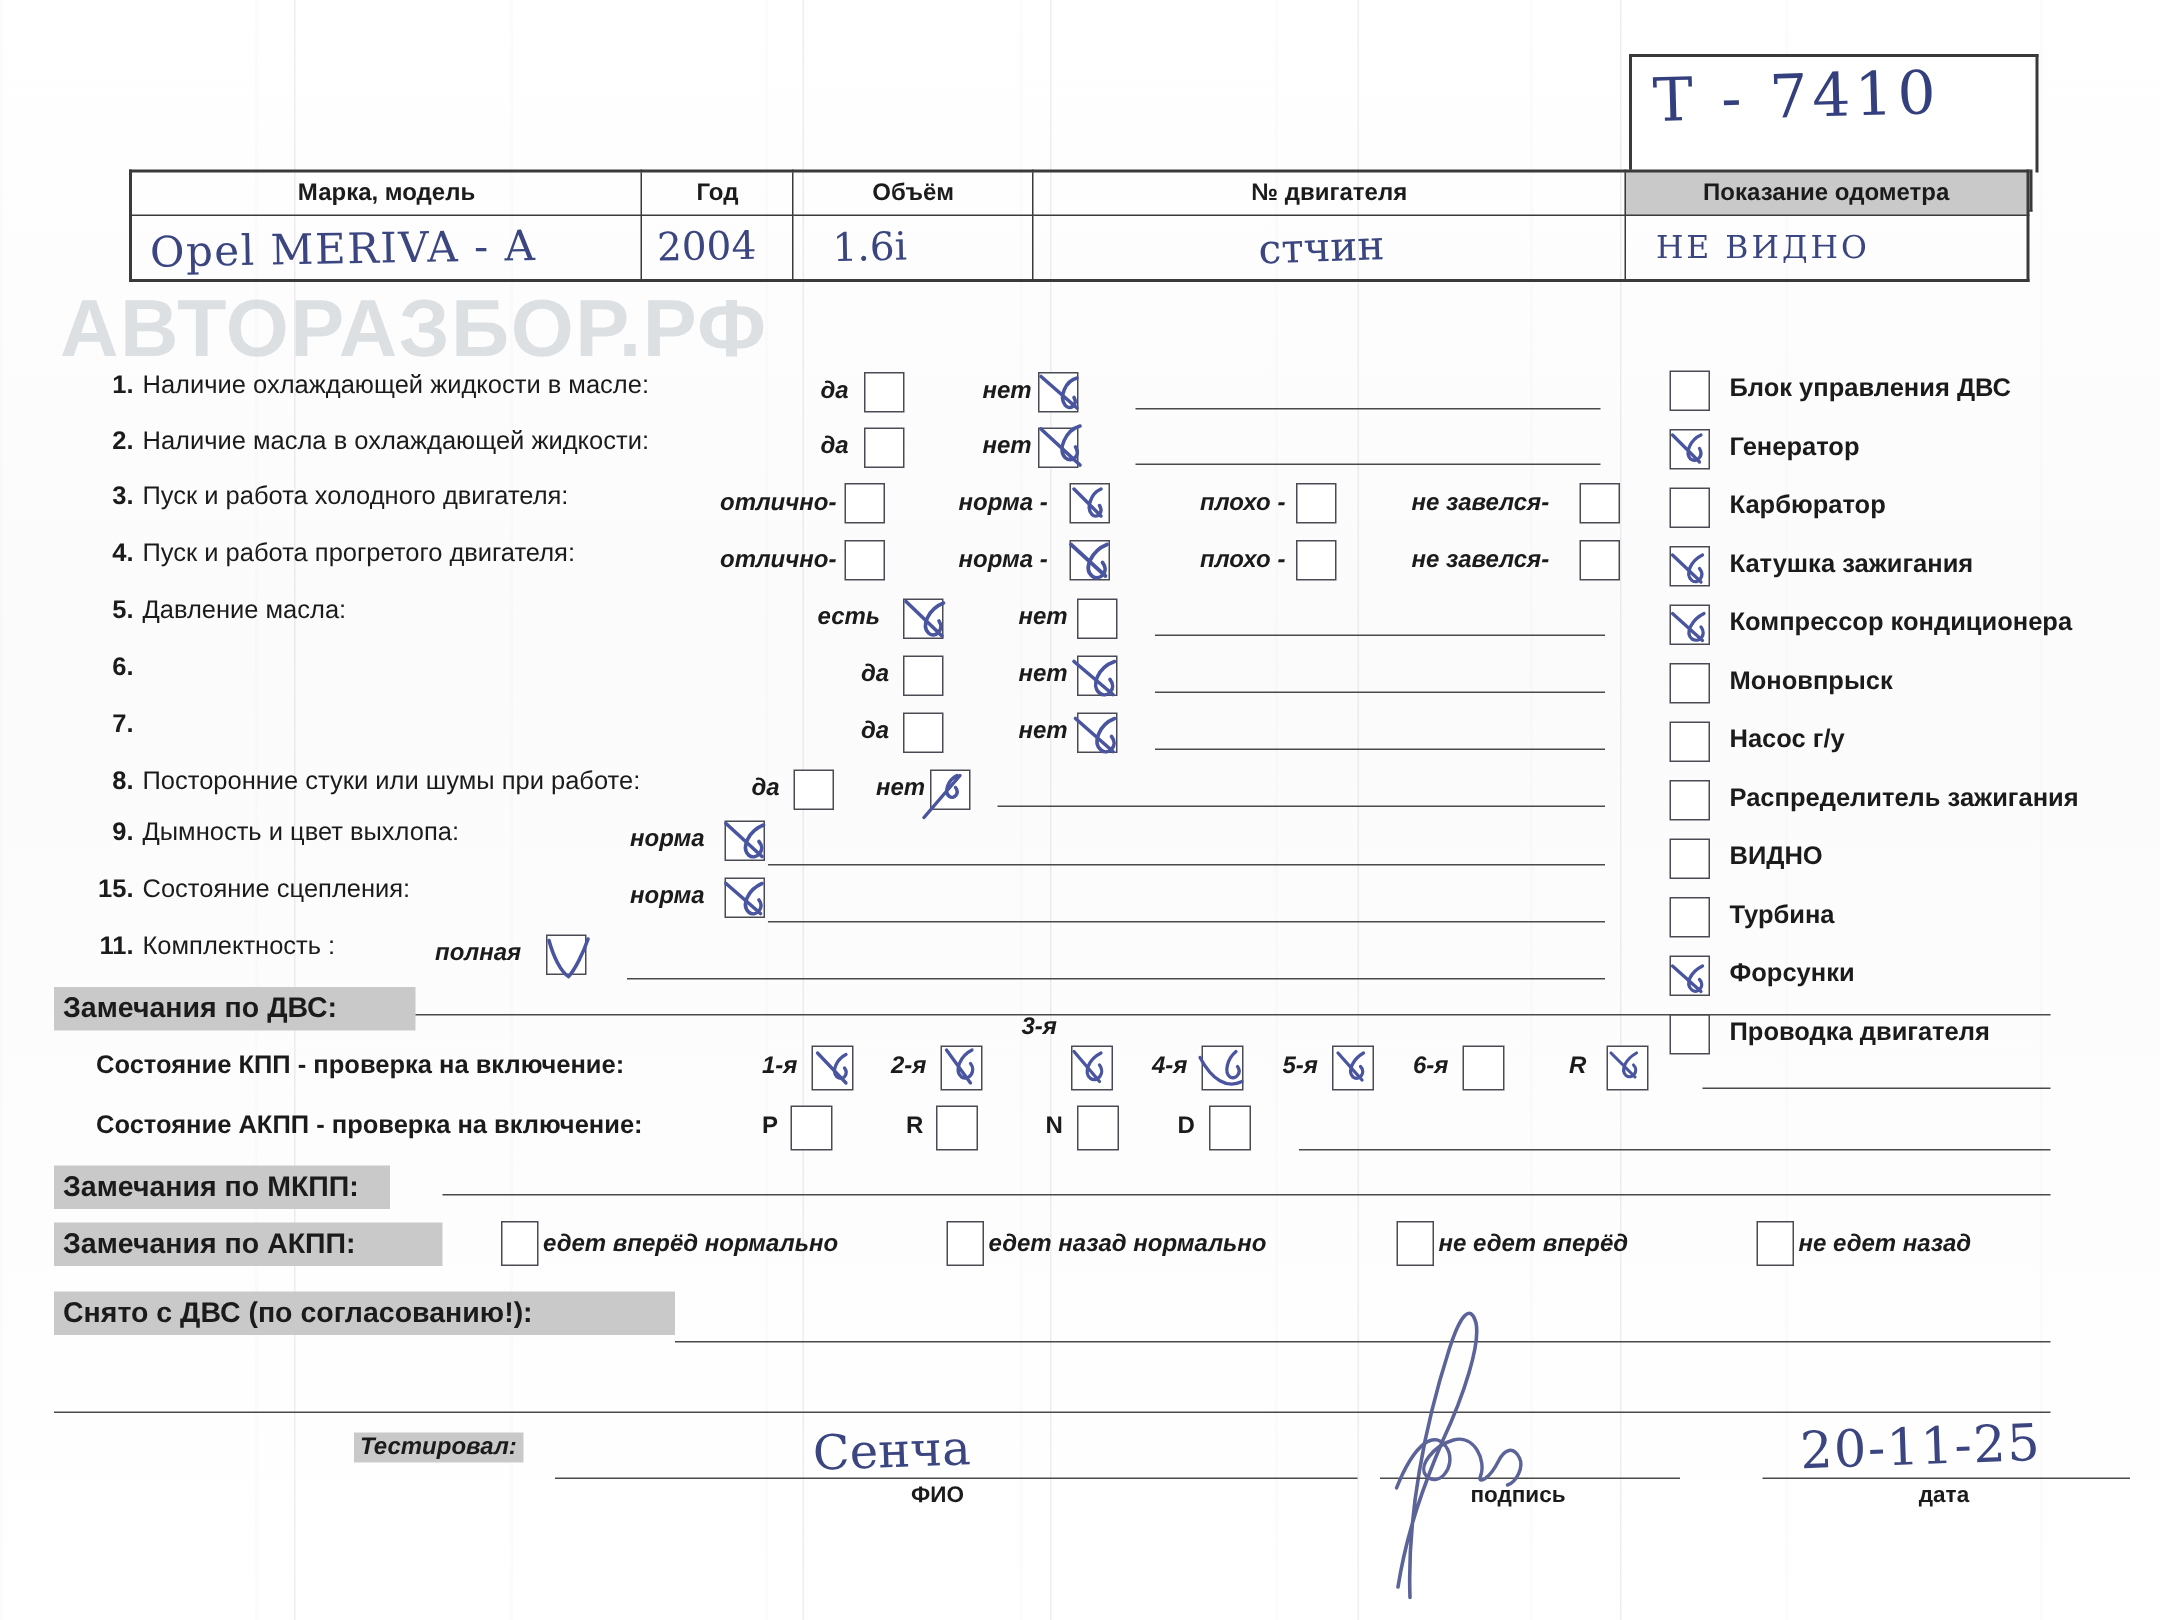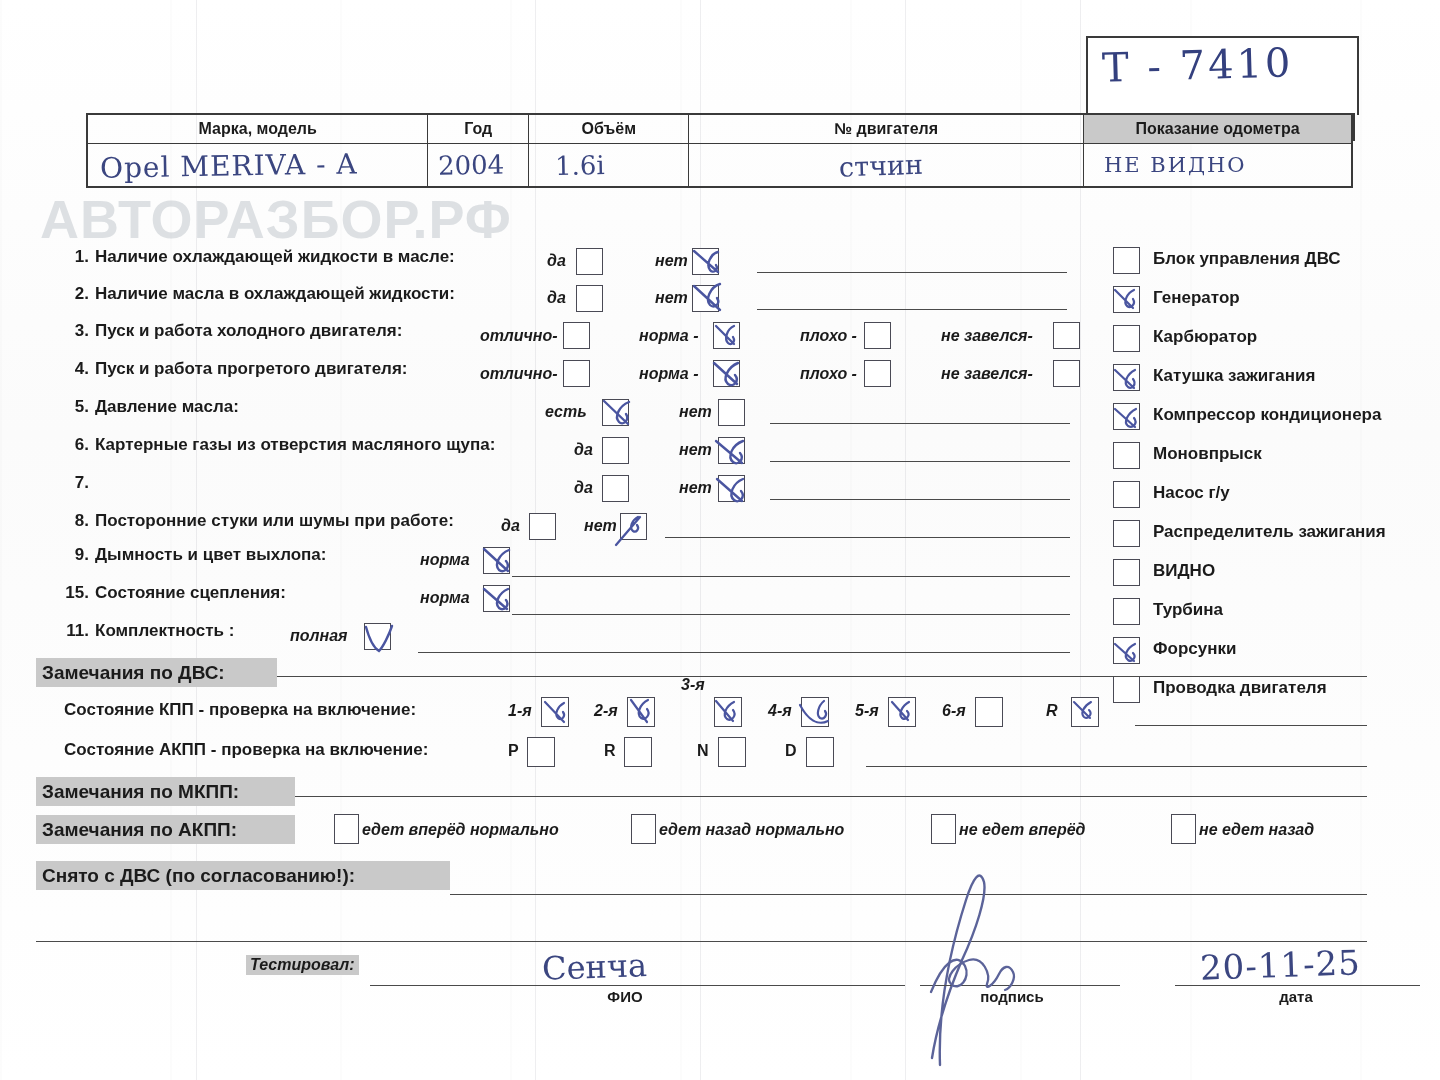--- a/index.html
+++ b/index.html
@@ -67,21 +67,21 @@
   }
 
   .hand{
     font-family:"DejaVu Serif", serif;color:#3b4680;
     white-space:nowrap;
   }
 
   
   .row{position:absolute;left:0;width:1100px;height:38px;}
   .num{position:absolute;left:55px;width:34px;text-align:right;font-size:17px;font-weight:bold;}
-  .qtext{position:absolute;left:95px;font-size:17px;font-weight:bold;white-space:nowrap;}
+  .qtext{position:absolute;left:95px;font-size:17px;font-weight:normal;white-space:nowrap;}
   .opt{position:absolute;font-size:16px;font-style:italic;font-weight:bold;white-space:nowrap;}
   .cb{
     position:absolute;width:27px;height:27px;border:1.6px solid #4a4a55;box-sizing:border-box;background:#fff;
   }
   .uline{position:absolute;height:0;border-bottom:1.6px solid #4a4a4a;}
 
   
   .mark{position:absolute;pointer-events:none;}
   .mark svg{display:block;overflow:visible;}
 
@@ -235,21 +235,20 @@
           <path d="M6 6 L30 29 M31 7 C21 11 16 22 21 27 C25 31 32 25 28 19" stroke="#4a55a0" stroke-width="2.4" fill="none" stroke-linecap="round"></path>
         </svg>
     </div>
     <div class="opt" style="left:679px;top:6px">нет</div>
     <div class="cb" style="left:718px;top:2px"></div>
     <div class="uline" style="left:770px;top:26px;width:300px"></div>
   </div>
 
   <div class="row" style="top:435px">
     <div class="num">6.</div>
-    <div class="qtext">Картерные газы из отверстия масляного щупа:</div>
     <div class="opt" style="left:574px;top:6px">да</div>
     <div class="cb" style="left:602px;top:2px"></div>
     <div class="opt" style="left:679px;top:6px">нет</div>
     <div class="cb" style="left:718px;top:2px"></div>
     <div class="mark" style="left:710px;top:-2px">
       <svg width="46" height="46" viewBox="0 0 46 46">
           <path d="M6 8 L32 30 M33 8 C22 12 17 24 23 29 C28 33 35 26 30 20" stroke="#4a55a0" stroke-width="2.4" fill="none" stroke-linecap="round"></path>
         </svg>
     </div>
     <div class="uline" style="left:770px;top:26px;width:300px"></div>
@@ -464,21 +463,21 @@
   <div class="akpp-lbl" style="left:508px;top:742px">P</div>
   <div class="cb" style="left:527px;top:737px;width:28px;height:30px"></div>
   <div class="akpp-lbl" style="left:604px;top:742px">R</div>
   <div class="cb" style="left:624px;top:737px;width:28px;height:30px"></div>
   <div class="akpp-lbl" style="left:697px;top:742px">N</div>
   <div class="cb" style="left:718px;top:737px;width:28px;height:30px"></div>
   <div class="akpp-lbl" style="left:785px;top:742px">D</div>
   <div class="cb" style="left:806px;top:737px;width:28px;height:30px"></div>
   <div class="uline" style="left:866px;top:766px;width:501px"></div>
 
-  <div class="band" style="left:36px;top:777px;width:259px;height:29px">Замечания по МКПП:</div>
+  <div class="band" style="left:36px;top:777px;width:224px;height:29px">Замечания по МКПП:</div>
   <div class="uline" style="left:295px;top:796px;width:1072px"></div>
 
   <div class="band" style="left:36px;top:815px;width:259px;height:29px">Замечания по АКПП:</div>
   <div class="cb" style="left:334px;top:814px;width:25px;height:30px"></div>
   <div class="akpp-opt" style="left:362px;top:821px">едет вперёд нормально</div>
   <div class="cb" style="left:631px;top:814px;width:25px;height:30px"></div>
   <div class="akpp-opt" style="left:659px;top:821px">едет назад нормально</div>
   <div class="cb" style="left:931px;top:814px;width:25px;height:30px"></div>
   <div class="akpp-opt" style="left:959px;top:821px">не едет вперёд</div>
   <div class="cb" style="left:1171px;top:814px;width:25px;height:30px"></div>
@@ -488,21 +487,21 @@
   <div class="uline" style="left:450px;top:894px;width:917px"></div>
 
   <div class="uline" style="left:36px;top:941px;width:1331px"></div>
 
   <div class="sig" style="left:880px;top:860px">
     <svg width="180" height="215" viewBox="0 0 180 215">
       <path d="M60 205 C58 150 70 90 86 40 C93 18 100 8 104 22 C107 36 96 70 82 100 C70 128 58 160 52 198" stroke="#5b6399" stroke-width="2.4" fill="none" stroke-linecap="round"></path>
     </svg>
   </div>
 
-  <div class="foot-lbl" style="left:246px;top:955px">Тестировал:</div>
+  <div class="foot-lbl" style="left:236px;top:955px">Тестировал:</div>
   <div class="uline" style="left:370px;top:985px;width:535px"></div>
   <div class="hand" style="position:absolute;left:542px;top:948px;font-size:32px;transform:rotate(-2deg);">Сенча</div>
   <div class="foot-cap" style="left:585px;top:988px;width:80px">ФИО</div>
 
   <div class="uline" style="left:920px;top:985px;width:200px"></div>
   <div class="sig" style="left:925px;top:940px">
     <svg width="130" height="70" viewBox="0 0 130 70">
       <path d="M6 52 C18 22 32 12 40 26 C46 38 34 52 26 44 C20 38 30 24 44 20 C58 16 66 34 62 44 C60 50 68 46 74 34 C78 26 84 24 88 32 C91 38 86 48 80 50" stroke="#5b6399" stroke-width="2.3" fill="none" stroke-linecap="round"></path>
     </svg>
   </div>

